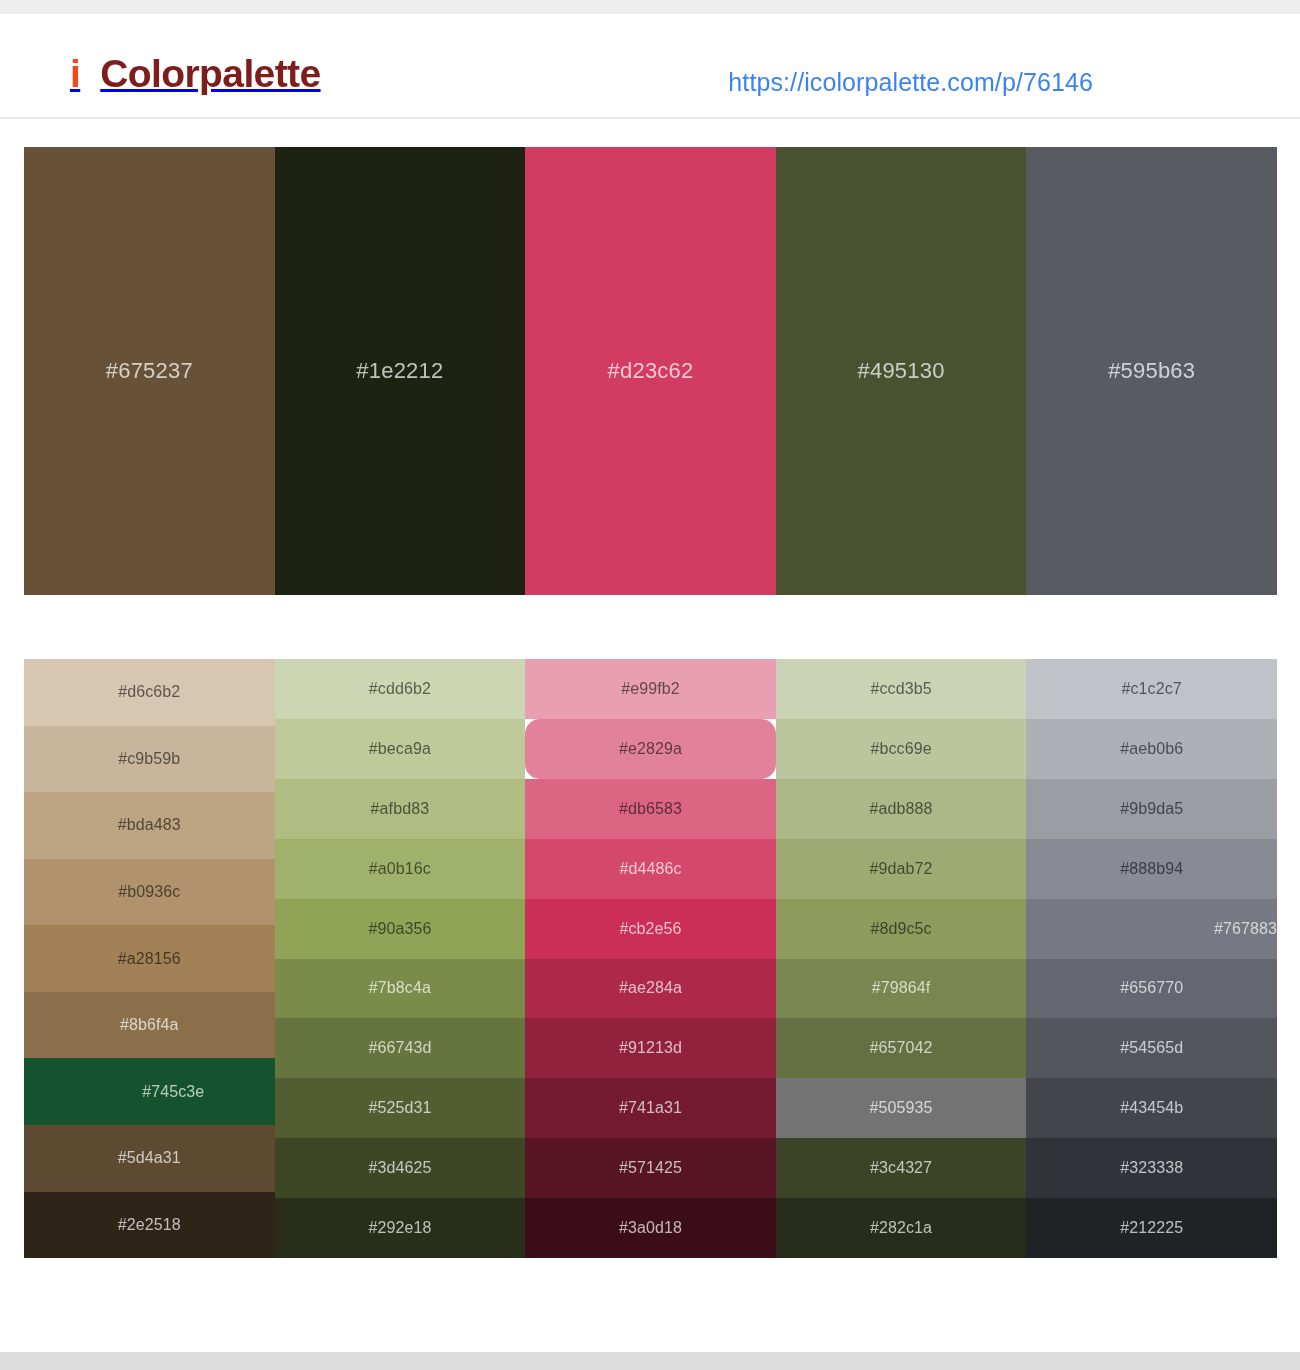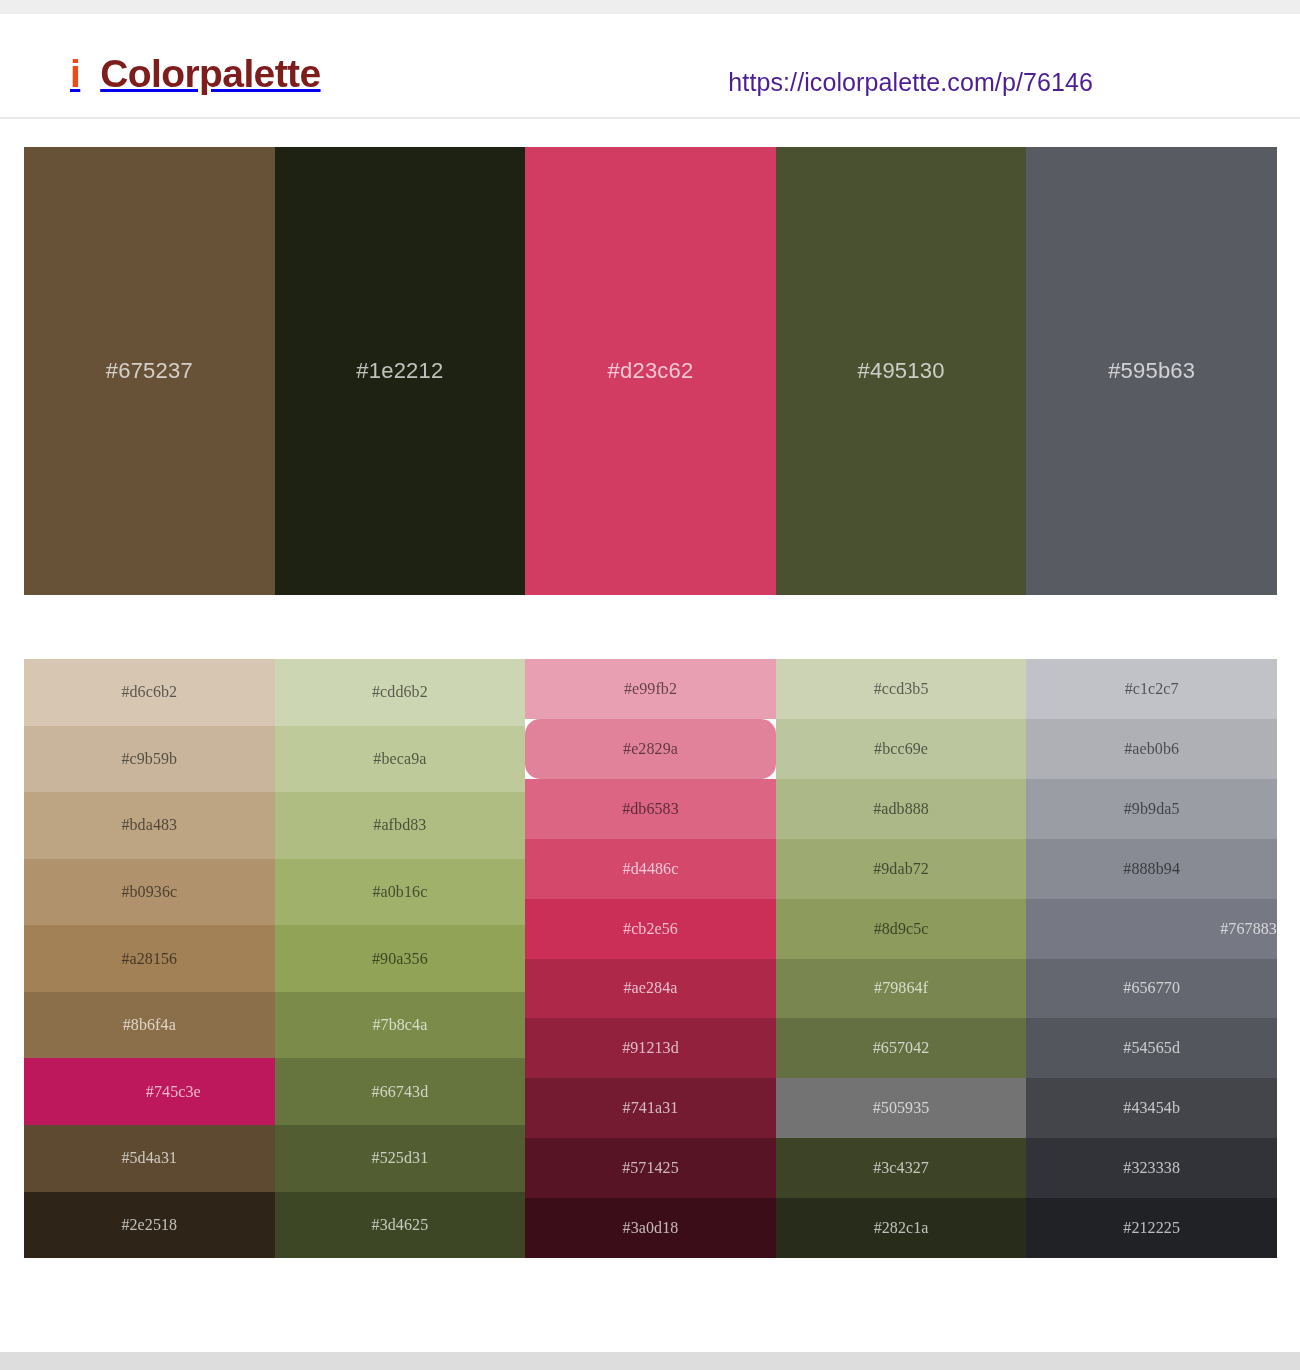--- a/index.html
+++ b/index.html
@@ -50,21 +50,21 @@
     white-space: nowrap;
   }
   .brand .brand-i { color: #f14a16; }
   .brand .brand-rest { color: #7f1d1d; padding-left: 20px; }
 
   .page-url {
     position: absolute;
     right: 207px;
     top: 54px;
     font-size: 25px;
-    color: #4c1d95;
+    color: #3b82f6;
     white-space: nowrap;
     letter-spacing: 0.1px;
   }
 
   
   .palette-row {
     position: absolute;
     left: 24px;
     top: 147px;
     width: 1253px;
@@ -87,21 +87,20 @@
   .palette-swatch.on-dark .hex-label { color: rgba(255,255,255,0.72); }
 
   
   .shades-grid {
     position: absolute;
     left: 24px;
     top: 659px;
     width: 1253px;
     height: 599px;
     display: flex;
-    font-family: Liberation Serif, serif;
   }
   .shades-col {
     flex: 1 1 0;
     display: flex;
     flex-direction: column;
   }
   .shade-cell {
     flex: 1 1 0;
     display: flex;
     align-items: center;
@@ -171,21 +170,21 @@
         </div>
         <div class="shade-cell on-light" style="background: rgb(176, 147, 108);">
           <span class="hex-label">#b0936c</span>
         </div>
         <div class="shade-cell on-light" style="background: rgb(162, 129, 86);">
           <span class="hex-label">#a28156</span>
         </div>
         <div class="shade-cell on-dark" style="background: rgb(139, 111, 74);">
           <span class="hex-label">#8b6f4a</span>
         </div>
-        <div class="shade-cell on-dark" style="background: #be185d; padding-left: 48px;">
+        <div class="shade-cell on-dark" style="background: #14532d; padding-left: 48px;">
           <span class="hex-label">#745c3e</span>
         </div>
         <div class="shade-cell on-dark" style="background: rgb(93, 74, 49);">
           <span class="hex-label">#5d4a31</span>
         </div>
         <div class="shade-cell on-dark" style="background: rgb(46, 37, 24);">
           <span class="hex-label">#2e2518</span>
         </div>
       </div>
       <div class="shades-col">
@@ -209,20 +208,23 @@
         </div>
         <div class="shade-cell on-dark" style="background: rgb(102, 116, 61);">
           <span class="hex-label">#66743d</span>
         </div>
         <div class="shade-cell on-dark" style="background: rgb(82, 93, 49);">
           <span class="hex-label">#525d31</span>
         </div>
         <div class="shade-cell on-dark" style="background: rgb(61, 70, 37);">
           <span class="hex-label">#3d4625</span>
         </div>
+        <div class="shade-cell on-dark" style="background: rgb(41, 46, 24);">
+          <span class="hex-label">#292e18</span>
+        </div>
       </div>
       <div class="shades-col">
         <div class="shade-cell on-light" style="background: rgb(233, 159, 178);">
           <span class="hex-label">#e99fb2</span>
         </div>
         <div class="shade-cell on-light" style="background: rgb(226, 130, 154); border-radius: 15px;">
           <span class="hex-label">#e2829a</span>
         </div>
         <div class="shade-cell on-light" style="background: rgb(219, 101, 131);">
           <span class="hex-label">#db6583</span>

